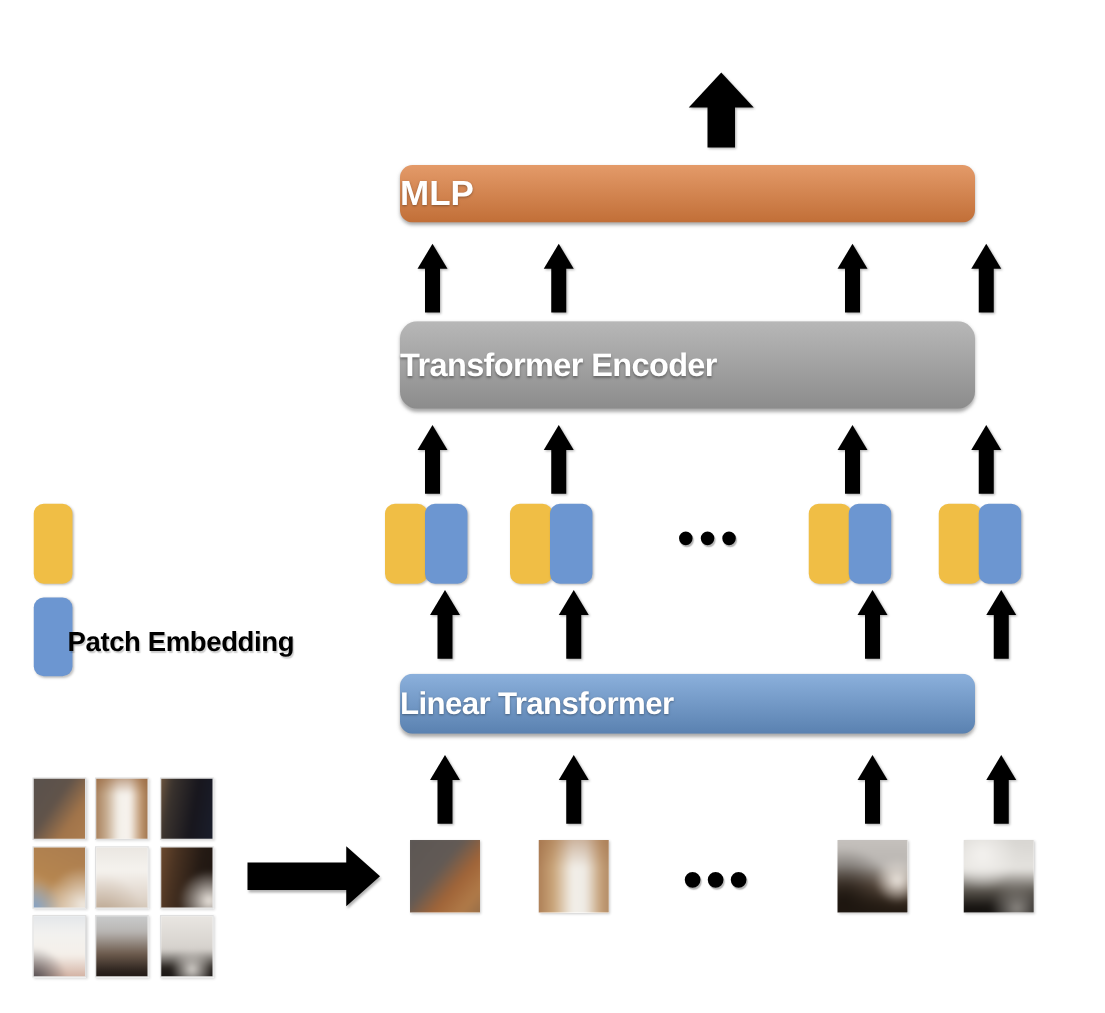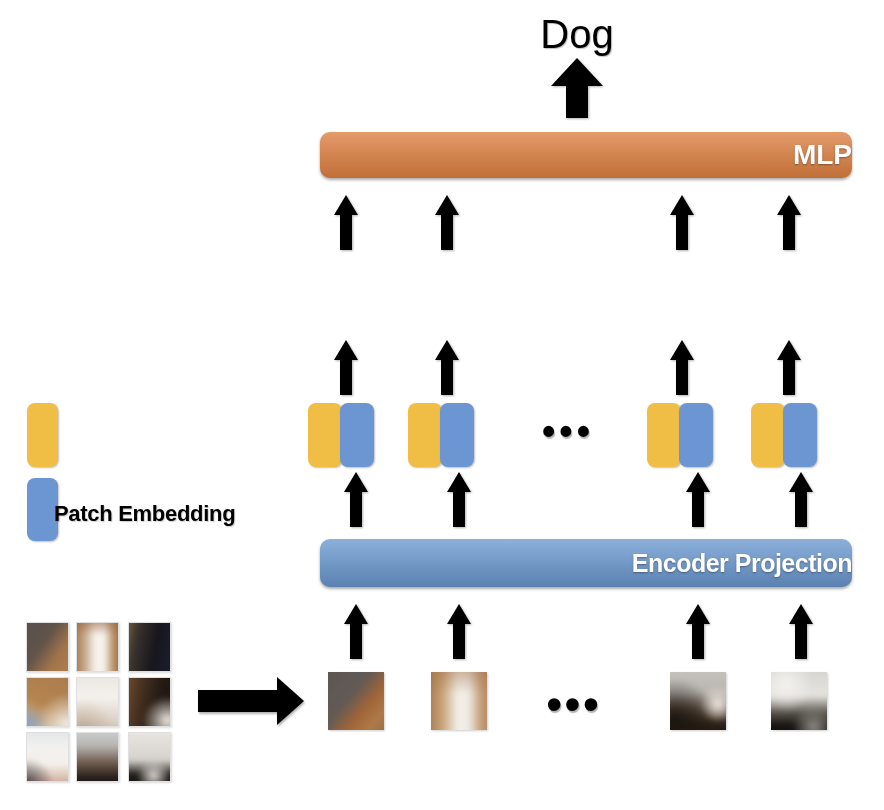--- a/index.html
+++ b/index.html
@@ -26,21 +26,21 @@
   }
   .ellipsis{
     text-align:center;font-weight:700;color:#000;
     text-shadow:1px 2px 1px rgba(0,0,0,.3);
   }
   .ellipsis.top{left:518px;top:408px;width:100px;font-size:38px;line-height:46px;letter-spacing:4px;}
   .ellipsis.bottom{left:524px;top:678px;width:100px;font-size:44px;line-height:52px;letter-spacing:3px;}
 
   
   .bigbox{
-    left:320px;width:532px;display:flex;align-items:center;justify-content:flex-end;
+    left:320px;width:460px;display:flex;align-items:center;justify-content:flex-start;
     box-shadow:0 2px 3px rgba(100,100,100,.55);
   }
   .mlp-box{top:132px;height:46px;border-radius:10px;
     background:linear-gradient(rgba(255,255,255,.22),rgba(0,0,0,.12)),var(--mlp-box,#DC7E3F);}
   .mlp-box .box-label{font-size:28px;letter-spacing:0;}
   .encoder-box{top:257px;height:70px;border-radius:14px;
     background:linear-gradient(rgba(255,255,255,.22),rgba(0,0,0,.14)),var(--encoder-box,#A3A3A3);}
   .encoder-box .box-label{font-size:26px;}
   .projection-box{top:539px;height:48px;border-radius:10px;
     background:linear-gradient(rgba(255,255,255,.22),rgba(0,0,0,.16)),var(--projection-box,#6B9AD2);}
@@ -144,32 +144,34 @@
   .phD{background:
     radial-gradient(circle at 30% 25%,#f4f2ef 0%,rgba(244,242,239,0) 40%),
     radial-gradient(circle at 72% 88%,#8e8a85 0%,rgba(142,138,133,0) 28%),
     linear-gradient(180deg,#d5d3cf 0%,#e5e3df 42%,#555049 68%,#171411 86%,#12100e 100%);}
 </style>
 </head>
 <body>
 
 <div id="canvas">
 
-  <div class="abs output-label">Dog</div>
   <div class="abs arrow-up big" style="left:551px;top:58px;"></div>
 
   <div class="abs bigbox mlp-box">
     <span class="box-label">MLP</span>
   </div>
 
   <div class="abs arrow-up rowA colA1"></div>
   <div class="abs arrow-up rowA colA2"></div>
   <div class="abs arrow-up rowA colA3"></div>
   <div class="abs arrow-up rowA colA4"></div>
 
+  <div class="abs bigbox encoder-box">
+    <span class="box-label">Transformer Encoder</span>
+  </div>
 
   <div class="abs arrow-up rowB colA1"></div>
   <div class="abs arrow-up rowB colA2"></div>
   <div class="abs arrow-up rowB colA3"></div>
   <div class="abs arrow-up rowB colA4"></div>
 
   <div class="abs pair pair1">
     <div class="token pos"></div>
     <div class="token patch"></div>
   </div>
@@ -190,21 +192,21 @@
   <div class="abs legend-swatch pos"></div>
   <div class="abs legend-swatch patch"></div>
   <div class="abs legend-label patch">Patch Embedding</div>
 
   <div class="abs arrow-up rowC colB1"></div>
   <div class="abs arrow-up rowC colB2"></div>
   <div class="abs arrow-up rowC colB3"></div>
   <div class="abs arrow-up rowC colB4"></div>
 
   <div class="abs bigbox projection-box">
-    <span class="box-label">Encoder Projection</span>
+    <span class="box-label">Linear Transformer</span>
   </div>
 
   <div class="abs arrow-up rowD colB1"></div>
   <div class="abs arrow-up rowD colB2"></div>
   <div class="abs arrow-up rowD colB3"></div>
   <div class="abs arrow-up rowD colB4"></div>
 
   <div>
     <div class="abs grid-cell gc-r1 gc-c1">
         <div class="ph ph1"></div>

